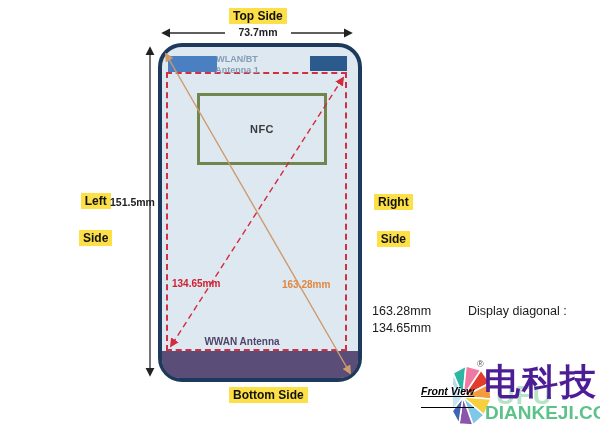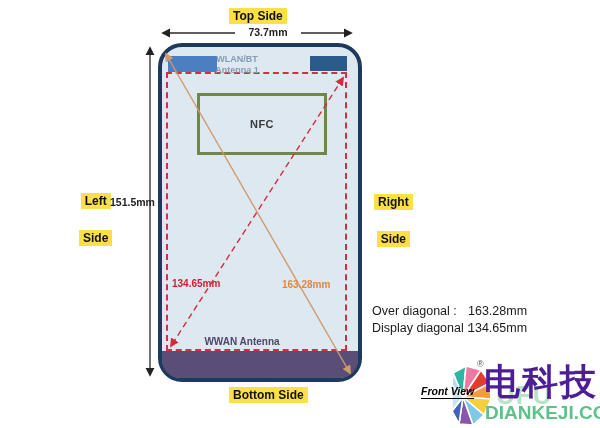--- a/index.html
+++ b/index.html
@@ -23,50 +23,50 @@
   #antenna1-rect{left:168px;top:56px;width:49px;height:16px;background:#4a7fc2;z-index:2;}
   #antenna2-rect{left:310px;top:56px;width:37px;height:15px;background:#2b5a8c;z-index:2;}
 
   .ant-label{z-index:6;font-size:9px;font-weight:bold;line-height:10.5px;text-align:center;white-space:nowrap;}
   #antenna1-label{left:208px;top:54px;width:58px;color:#849cb6;}
   #antenna2-label{left:262px;top:54px;width:52px;color:#1d3a5c;}
 
   #display-dashed{left:166px;top:72px;width:181px;height:279px;box-sizing:border-box;
                   border:2px dashed #d03040;z-index:3;}
 
-  #nfc-rect{left:197px;top:93px;width:130px;height:62px;box-sizing:border-box;
+  #nfc-rect{left:197px;top:93px;width:130px;height:72px;box-sizing:border-box;
             border:3px solid #72854f;z-index:2;display:flex;align-items:center;justify-content:center;}
   #nfc-label{font-size:11px;font-weight:bold;color:#3a3a3a;letter-spacing:0.5px;}
 
   #wwan-label{left:158px;top:336px;width:168px;text-align:center;z-index:6;
               font-size:10px;font-weight:bold;color:#504468;}
   #wwan-strip{left:162px;top:351px;width:196px;height:27px;background:#5a4e78;
               border-radius:0 0 18px 18px;z-index:2;}
 
   #svg-lines{left:0;top:0;z-index:5;pointer-events:none;}
 
   .diag-val{z-index:6;font-size:10px;font-weight:bold;white-space:nowrap;}
   #display-diagonal-value{left:172px;top:278px;color:#d02030;}
   #over-diagonal-value{left:282px;top:279px;color:#e08840;}
 
-  #width-dim-label{left:235px;top:26px;width:66px;text-align:center;background:#ffffff;z-index:6;}
+  #width-dim-label{left:225px;top:26px;width:66px;text-align:center;background:#ffffff;z-index:6;}
   #height-dim-label{left:110px;top:196px;z-index:6;}
 
   #top-side-label{left:229px;top:8px;z-index:6;}
   #bottom-side-label{left:229px;top:387px;z-index:6;}
   #left-side-label{left:79px;top:191px;z-index:6;text-align:center;}
   #right-side-label{left:374px;top:192px;z-index:6;text-align:center;}
 
   
   #notes{left:372px;top:303px;z-index:6;display:grid;grid-template-columns:96px auto;
          grid-row-gap:1px;font-size:12.5px;color:#1a1a1a;line-height:16px;white-space:nowrap;}
 
   
   #front-view{left:421px;top:385px;z-index:7;font-size:10.5px;font-weight:bold;font-style:italic;
-              color:#000;border-bottom:1.5px solid #000;padding-bottom:1px;white-space:nowrap;}
+              color:#000;border-bottom:1.5px solid #000;padding-bottom:10px;white-space:nowrap;text-decoration:underline;}
   #logo{left:449px;top:361px;z-index:6;}
   #registered-mark{left:477px;top:359px;z-index:7;font-size:9px;color:#555;}
   #brand-name{left:484px;top:358px;z-index:6;font-size:36px;font-weight:bold;color:#4c1d95;
               white-space:nowrap;letter-spacing:2px;}
   #brand-watermark{left:496px;top:380px;z-index:5;font-size:26px;font-weight:bold;color:#b7e3c8;
                    white-space:nowrap;letter-spacing:1px;}
   #brand-site{left:485px;top:402px;z-index:6;font-size:19px;font-weight:bold;color:#5cc28a;
               white-space:nowrap;}
 </style>
 </head>
@@ -121,21 +121,20 @@
         <path d="M0,0 L10,5 L0,10 z" fill="#d42b3c"></path>
       </marker>
     </defs>
     <line x1="163" y1="33" x2="351" y2="33" stroke="#2a2a2a" stroke-width="1.3" marker-start="url(#arr-black)" marker-end="url(#arr-black)"></line>
     <line x1="150" y1="48" x2="150" y2="375" stroke="#2a2a2a" stroke-width="1.3" marker-start="url(#arr-black)" marker-end="url(#arr-black)"></line>
     <line x1="166" y1="54" x2="350" y2="373" stroke="#cf9a6c" stroke-width="1.4" marker-start="url(#arr-orange)" marker-end="url(#arr-orange)"></line>
     <line x1="343" y1="78" x2="171" y2="346" stroke="#d42b3c" stroke-width="1.4" stroke-dasharray="6 4" marker-start="url(#arr-red)" marker-end="url(#arr-red)"></line>
   </svg>
 
   <div class="abs" id="notes">
-    <span>Over diagonal :</span>
     <span>163.28mm</span>
     <span>Display diagonal :</span>
     <span>134.65mm</span>
   </div>
 
   <div class="abs" id="front-view">Front View</div>
 
   <svg class="abs" id="logo" width="44" height="68" viewBox="0 0 44 68">
     <g stroke="#ffffff" stroke-width="1.6" stroke-linejoin="round">
       <path d="M14,36 L4,12 L17,5 z" fill="#2fb5a3"></path>

